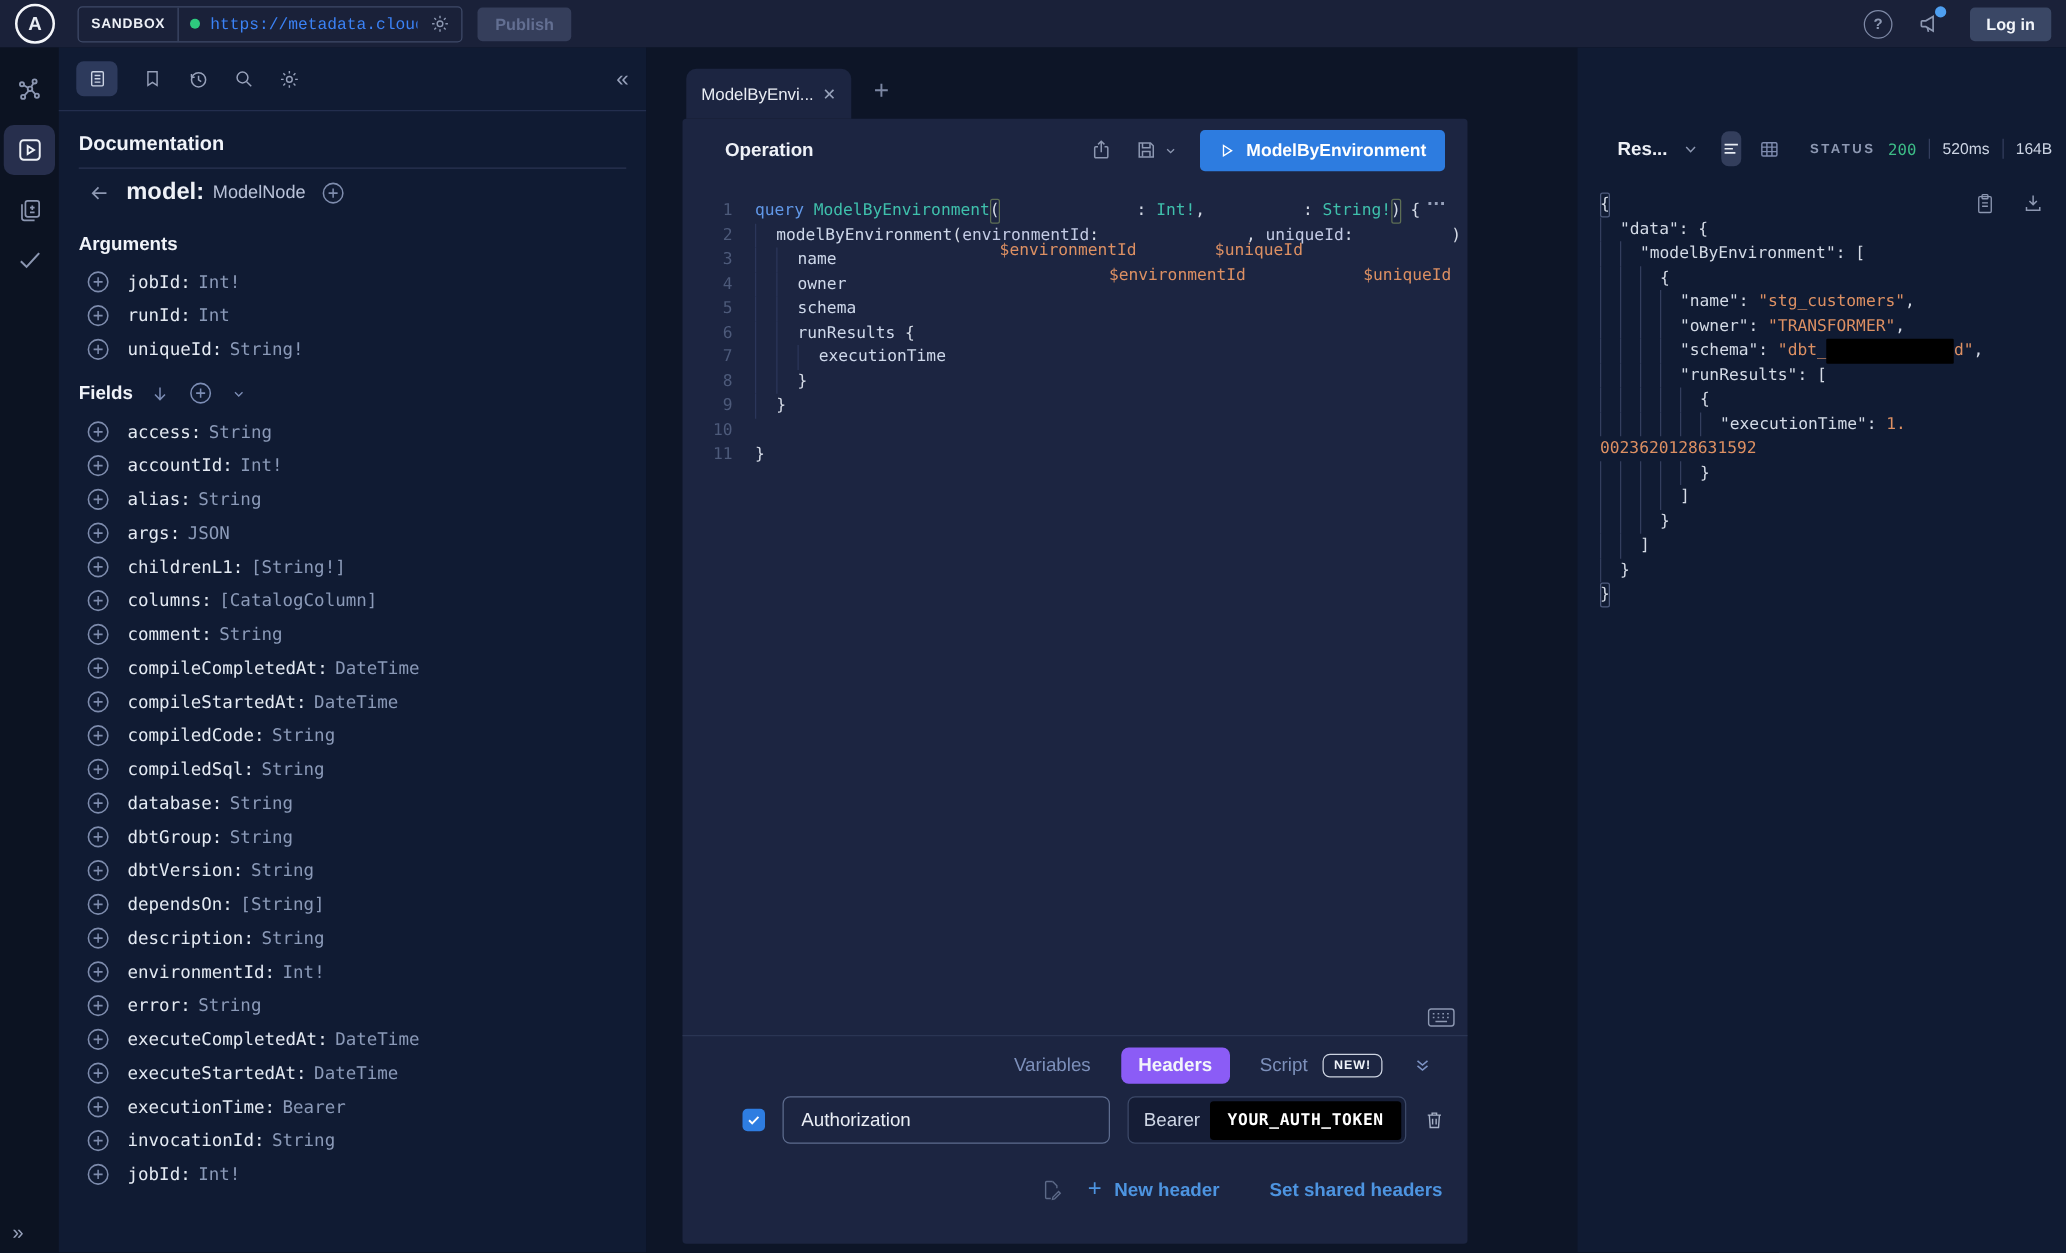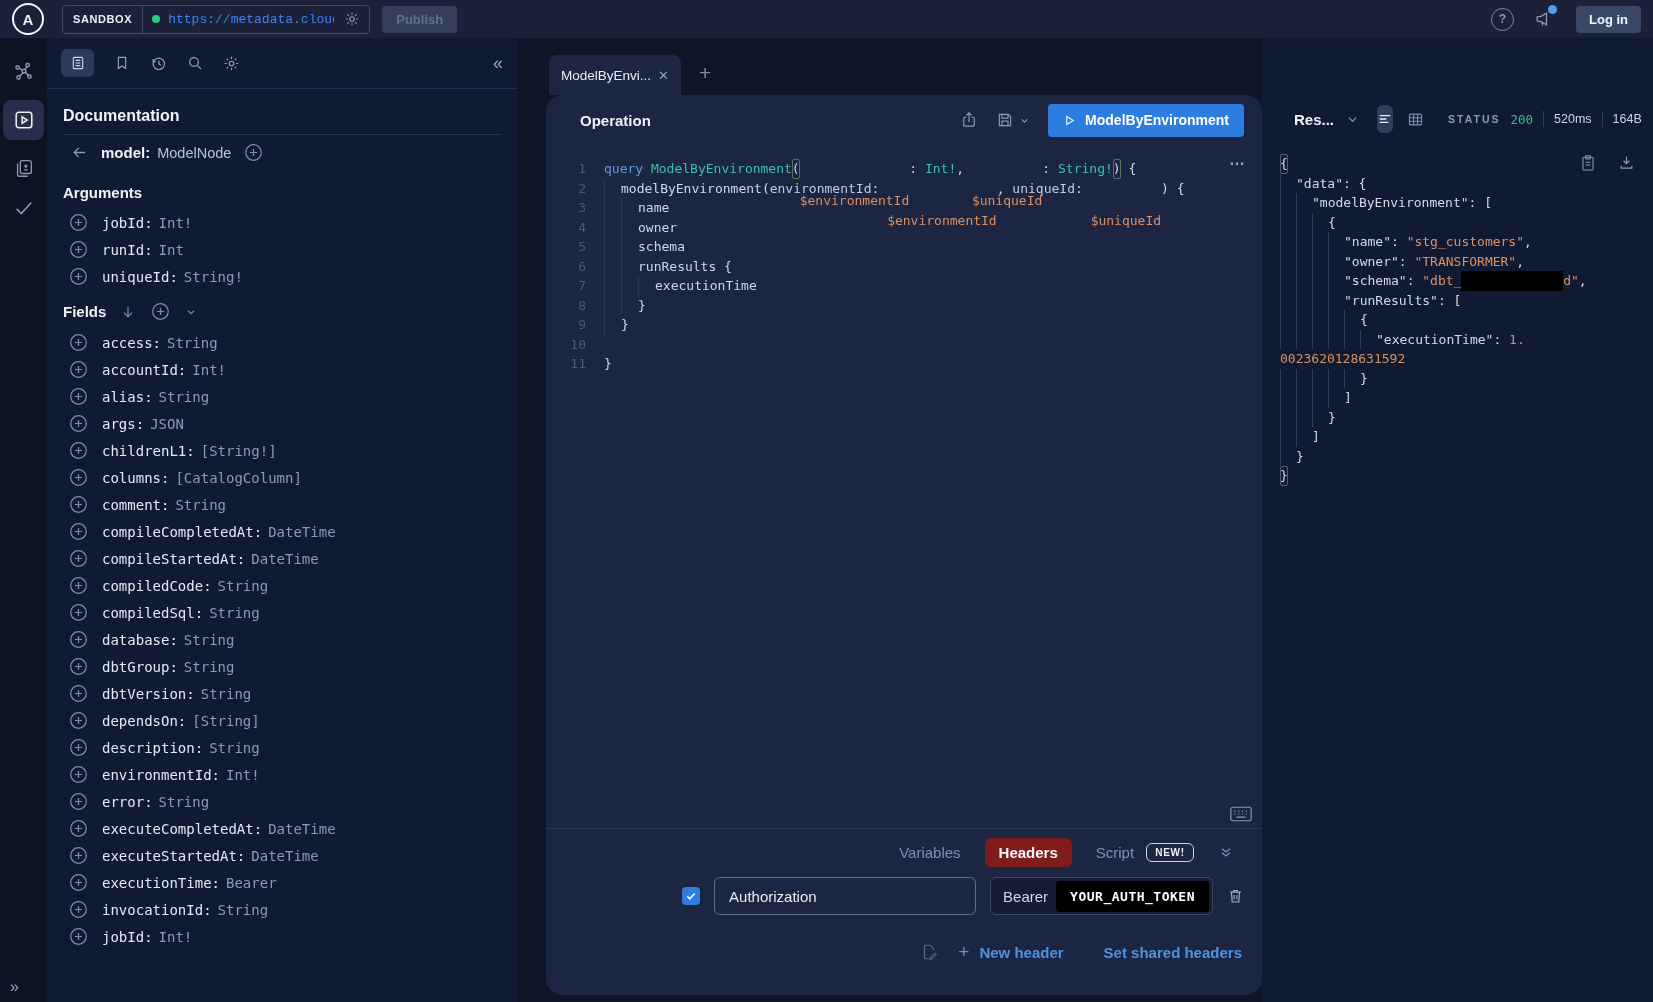--- a/index.html
+++ b/index.html
@@ -42,39 +42,39 @@
   .docs-toolbar{height:50px;display:flex;align-items:center;padding:0 14px;gap:20px;
                 border-bottom:1px solid #232e4e;color:#97a1ba;}
   .tool-sel{width:33px;height:28px;background:#2d3a5c;border-radius:6px;color:#ccd4e4;
             display:flex;align-items:center;justify-content:center;}
   .collapse-l{margin-left:auto;font-size:18px;color:#97a1ba;}
   .docs-body{padding:18px 16px 0 16px;}
   .docs-title{font-size:16px;font-weight:bold;color:#f0f3f9;}
   .docs-div{height:1px;background:#2a3553;margin:9px 0 0 0;}
   .crumb{display:flex;align-items:center;gap:13px;padding:8px 0 6px 8px;}
   .crumb-arrow{color:#8d98b2;}
-  .crumb-label{font-size:15px;font-weight:bold;color:#eef1f7;}
+  .crumb-label{font-size:19px;font-weight:bold;color:#eef1f7;}
   .crumb-type{font-size:14.5px;color:#b9c2d8;margin-left:-6px;}
   .sec-title{font-size:15px;font-weight:bold;color:#f0f3f9;margin:16px 0 12px 0;display:flex;align-items:center;gap:14px;}
   .rows{display:flex;flex-direction:column;gap:8px;}
   .doc-row{display:flex;align-items:center;gap:14px;height:19px;padding-left:6px;}
   .fname{font-size:14px;color:#e4eaf3;}
   .ftype{font-size:14px;color:#8b9ab8;}
   .fields-icons{display:flex;align-items:center;gap:15px;color:#7c8db5;}
 
   
   .workspace{position:absolute;left:517px;top:38px;right:0;bottom:0;background:#0d1527;}
   .tab{position:absolute;left:32px;top:17px;height:40px;width:132px;background:#1c2541;
        border-radius:8px 8px 0 0;display:flex;align-items:center;justify-content:space-between;
        padding:0 12px;box-sizing:border-box;}
   .tab-label{font-size:13.5px;color:#e9edf4;white-space:nowrap;overflow:hidden;}
   .tab-x{color:#97a2ba;font-size:13px;margin-left:8px;}
   .tab-plus{position:absolute;left:182px;top:24px;color:#7c87a3;font-size:21px;line-height:21px;}
 
-  .card{position:absolute;left:29px;top:57px;width:716px;bottom:7px;background:#1c2541;border-radius:16px;
+  .card{position:absolute;left:29px;top:57px;width:628px;bottom:7px;background:#1c2541;border-radius:3px;
         display:flex;flex-direction:column;box-sizing:border-box;}
   .ophead{height:50px;display:flex;align-items:center;padding:0 18px 0 34px;gap:18px;flex-shrink:0;}
   .ophead-title{font-size:15px;font-weight:bold;color:#eef1f7;}
   .ophead-sp{flex:1;}
   .ic-btn{color:#8d98b2;display:flex;align-items:center;}
   .save-grp{display:flex;align-items:center;gap:5px;color:#8d98b2;}
   .runbtn{height:33px;background:#2d7ce0;border-radius:4px;display:flex;align-items:center;gap:9px;
           padding:0 15px;color:#fff;font-size:14px;font-weight:bold;}
 
   .editor{flex:1;position:relative;padding:14px 0 0 12px;overflow:hidden;}
@@ -90,21 +90,21 @@
   .editor .boxed{outline:1px solid #5e6f55;outline-offset:-1px;border-radius:2px;}
   .edit-menu{position:absolute;right:16px;top:6px;color:#97a1ba;font-size:16px;font-weight:bold;letter-spacing:1px;}
   .kbd-ic{position:absolute;right:10px;bottom:6px;color:#8d98b2;}
 
   .card-div{height:1px;background:#2a3553;flex-shrink:0;}
 
   
   .reqpanel{height:166px;flex-shrink:0;display:flex;flex-direction:column;align-items:flex-end;}
   .req-tabs{height:46px;display:flex;align-items:center;gap:24px;padding:0 28px;flex-shrink:0;}
   .req-tab{font-size:15px;color:#7d90bb;}
-  .req-tab-sel{background:#7f1d1d;color:#f2f5fa;font-weight:bold;padding:6px 14px;border-radius:6px;font-size:15px;}
+  .req-tab-sel{background:#8b5cf6;color:#f2f5fa;font-weight:bold;padding:6px 14px;border-radius:6px;font-size:15px;}
   .new-badge{border:1.3px solid #ccd3e0;border-radius:6px;padding:3px 8px;font-size:10px;font-weight:bold;
              letter-spacing:.8px;color:#eef1f7;margin-left:-12px;}
   .req-collapse{margin-left:auto;color:#7d93c4;}
   .hdr-row{display:flex;align-items:center;padding:2px 18px 0 26px;gap:14px;flex-shrink:0;}
   .chk{width:18px;height:18px;border-radius:4px;background:#2e7de1;display:flex;align-items:center;justify-content:center;flex-shrink:0;}
   .hdr-name{width:262px;height:38px;background:transparent;border:1px solid #5d6c8e;border-radius:6px;
             color:#e9edf4;font-size:15px;padding:0 14px;box-sizing:border-box;font-family:"Liberation Sans",sans-serif;outline:none;}
   .hdr-val{flex:1;height:38px;border:1px solid #3c4968;border-radius:6px;background:#151d36;
            display:flex;align-items:center;padding:0 3px 0 12px;box-sizing:border-box;gap:8px;}
   .bearer{font-size:15px;color:#cfd7e6;flex-shrink:0;}

